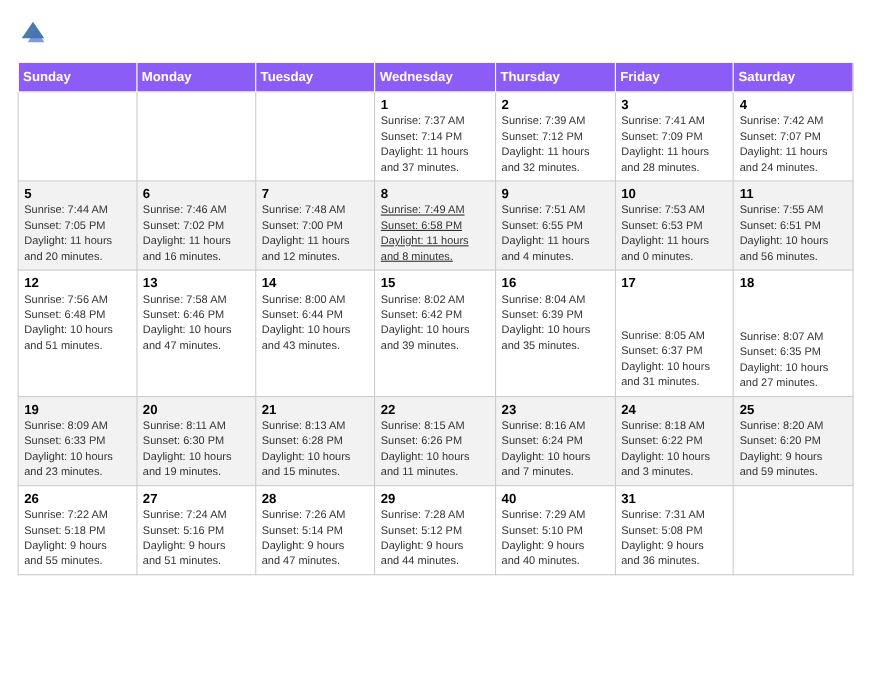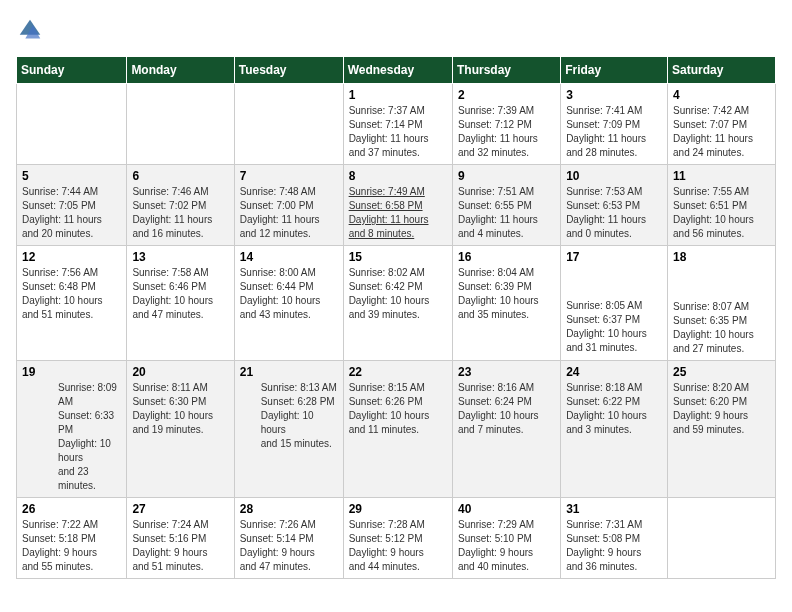--- a/index.html
+++ b/index.html
@@ -51,21 +51,21 @@
     .location-title {
       font-size: 15px;
       color: #555;
     }
     .calendar {
       width: 100%;
       border-collapse: collapse;
       font-size: 10.5px;
     }
     .calendar th {
-      background-color: #14532d;
+      background-color: #8b5cf6;
       color: #fff;
       padding: 6px 4px;
       text-align: left;
       font-size: 12px;
       border: 1px solid #fff;
     }
     .calendar td {
       vertical-align: top;
       border: 1px solid #ccc;
       padding: 4px 5px;
@@ -255,35 +255,35 @@
           <span class="day-number">18</span>
           <div class="day-info" style="white-space: pre-line; margin-top: 36px;">Sunrise: 8:07 AM
 Sunset: 6:35 PM
 Daylight: 10 hours
 and 27 minutes.</div>
         </td>
       </tr>
       <tr>
         <td>
           <span class="day-number">19</span>
-          <div class="day-info" style="white-space: pre-line; margin-left: 36px;">Sunrise: 8:09 AM
+          <div class="day-info" style="white-space: pre-line;">Sunrise: 8:09 AM
 Sunset: 6:33 PM
 Daylight: 10 hours
 and 23 minutes.</div>
         </td>
         <td>
           <span class="day-number">20</span>
           <div class="day-info" style="white-space: pre-line;">Sunrise: 8:11 AM
 Sunset: 6:30 PM
 Daylight: 10 hours
 and 19 minutes.</div>
         </td>
         <td>
           <span class="day-number">21</span>
-          <div class="day-info" style="white-space: pre-line; margin-left: 21px;">Sunrise: 8:13 AM
+          <div class="day-info" style="white-space: pre-line;">Sunrise: 8:13 AM
 Sunset: 6:28 PM
 Daylight: 10 hours
 and 15 minutes.</div>
         </td>
         <td>
           <span class="day-number">22</span>
           <div class="day-info" style="white-space: pre-line;">Sunrise: 8:15 AM
 Sunset: 6:26 PM
 Daylight: 10 hours
 and 11 minutes.</div>

